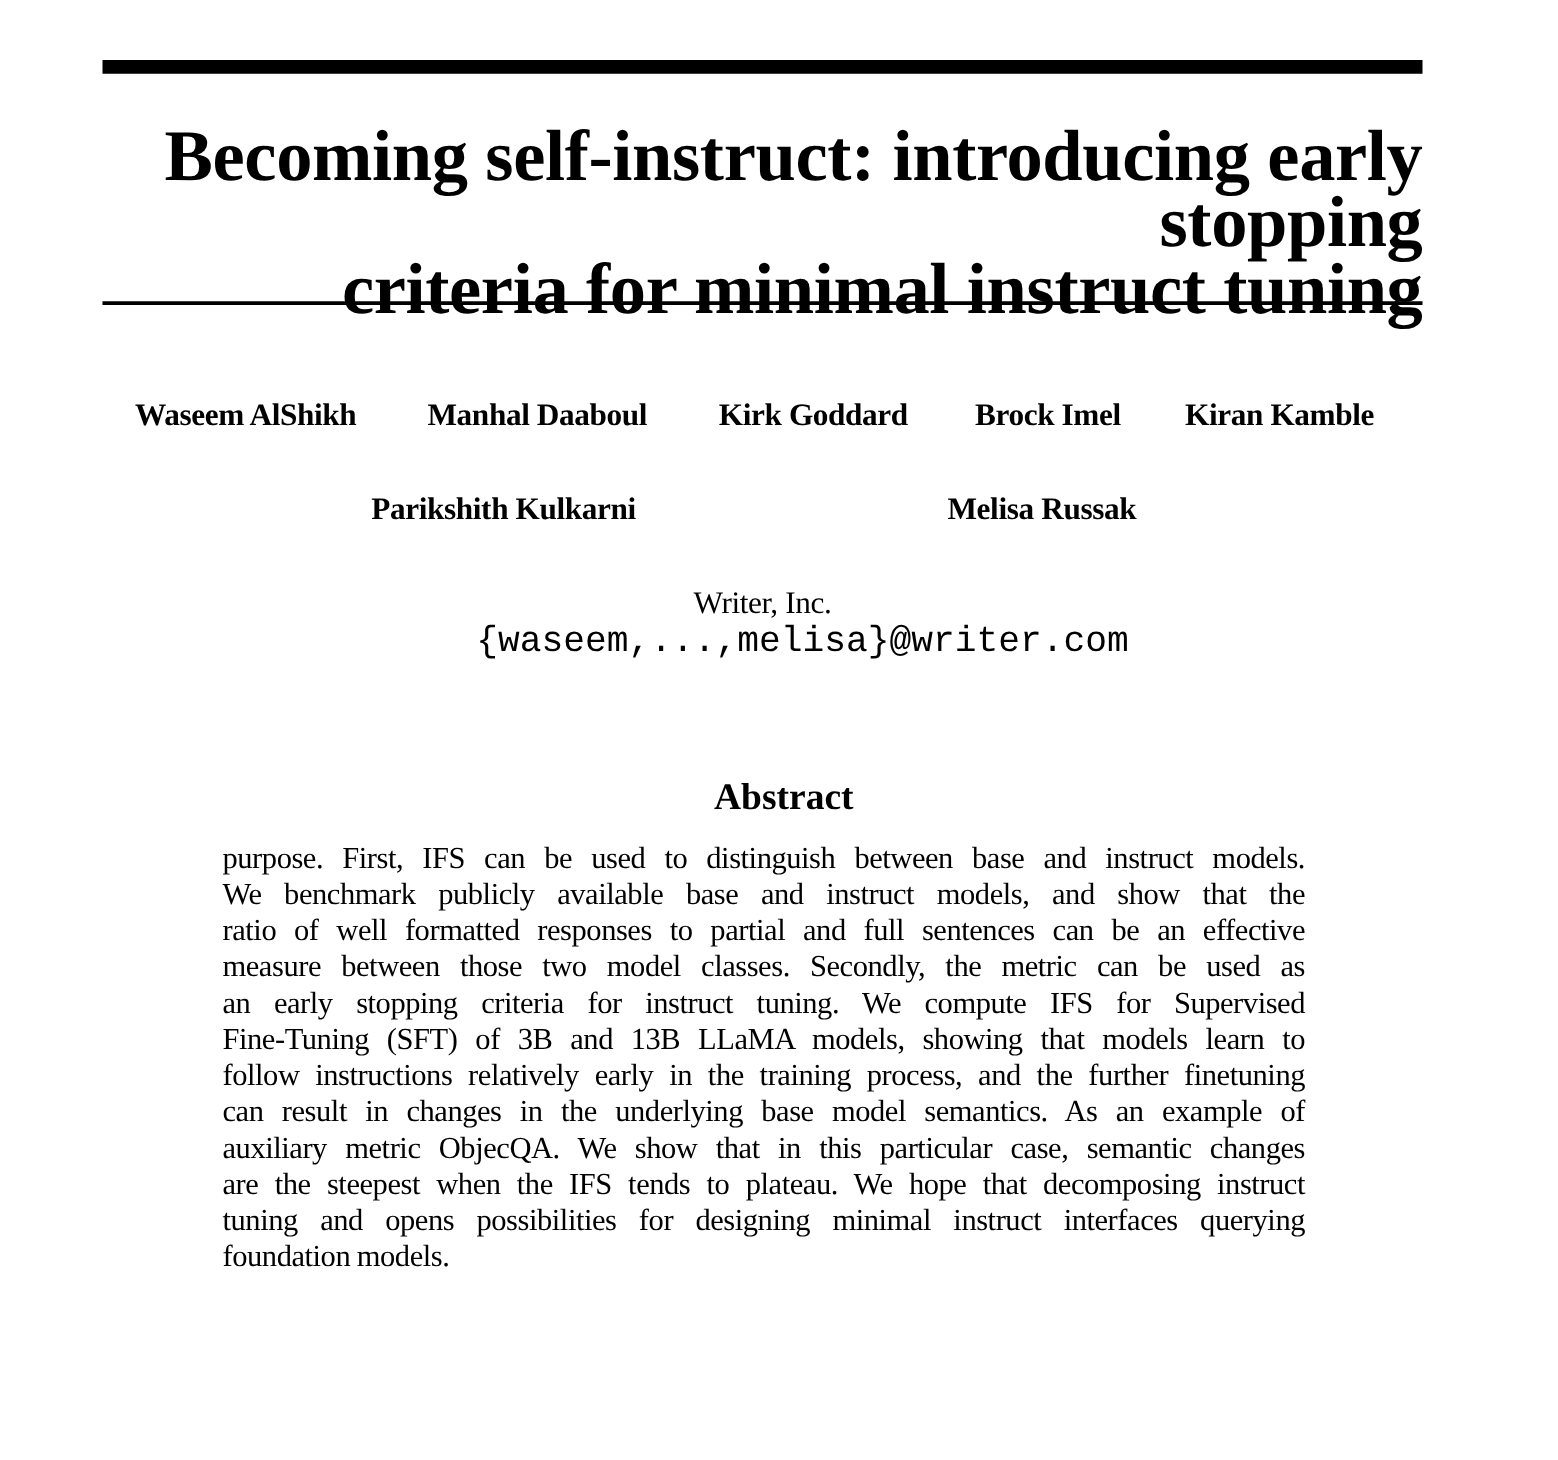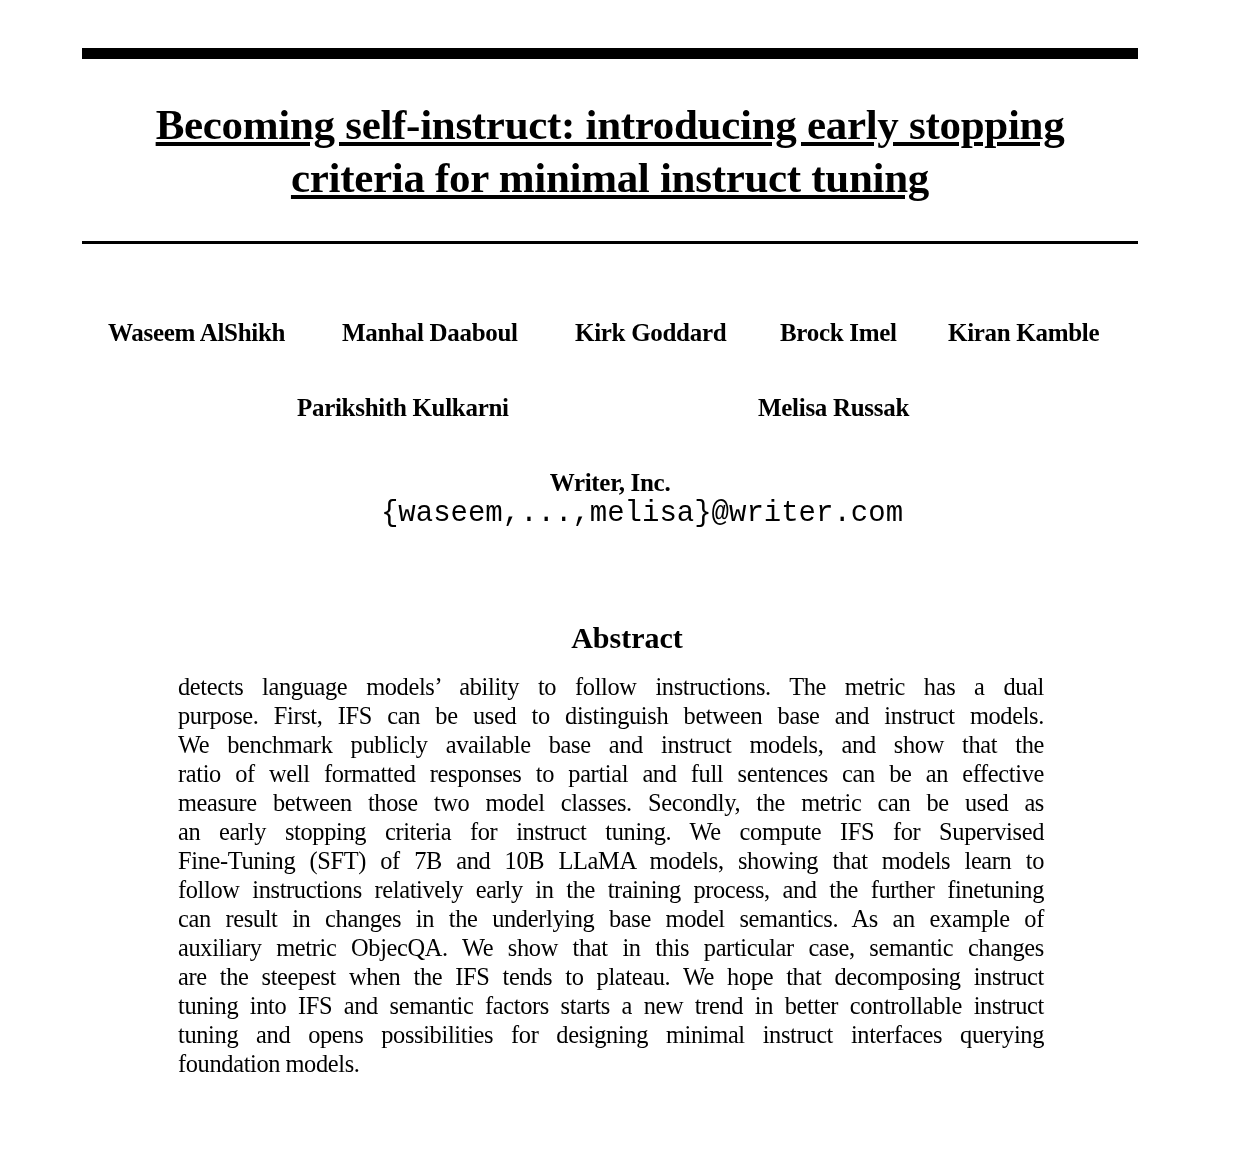--- a/index.html
+++ b/index.html
@@ -21,26 +21,25 @@
       top: 48px;
       width: 1056px;
       height: 11px;
       background: #000;
     }
     .title {
       position: absolute;
       left: 82px;
       top: 98px;
       width: 1056px;
-      text-align: center;
+      text-align: right;
       font-weight: bold;
-      font-size: 43px;
+      font-size: 58px;
       line-height: 53px;
       letter-spacing: -0.3px;
-      text-decoration: underline;
     }
     .title span { display: block; }
     .bottom-rule {
       position: absolute;
       left: 82px;
       top: 241px;
       width: 1056px;
       height: 3px;
       background: #000;
     }
@@ -50,21 +49,21 @@
       font-size: 25px;
       line-height: 30px;
       white-space: nowrap;
       letter-spacing: -0.3px;
     }
     .affil {
       position: absolute;
       left: 0;
       width: 1220px;
       text-align: center;
-      font-weight: bold;
+      font-weight: normal;
       font-size: 25px;
       top: 468px;
       line-height: 30px;
       letter-spacing: -0.3px;
     }
     .email {
       position: absolute;
       left: 0;
       width: 1220px;
       text-align: center;
@@ -126,27 +125,25 @@
   <div class="author" style="left:297px; top:393px;">Parikshith Kulkarni</div>
   <div class="author" style="left:758px; top:393px;">Melisa Russak</div>
 </div>
 
 <div class="affil">Writer, Inc.</div>
 <div class="email">{waseem,...,melisa}@writer.com</div>
 
 <h2 class="abstract-heading" style="margin:17px;">Abstract</h2>
 
 <div class="abstract-body">
-  <span class="line">detects language models’ ability to follow instructions.  The metric has a dual</span>
   <span class="line">purpose. First, IFS can be used to distinguish between base and instruct models.</span>
   <span class="line">We benchmark publicly available base and instruct models, and show that the</span>
   <span class="line">ratio of well formatted responses to partial and full sentences can be an effective</span>
   <span class="line">measure between those two model classes. Secondly, the metric can be used as</span>
   <span class="line">an early stopping criteria for instruct tuning.  We compute IFS for Supervised</span>
-  <span class="line">Fine-Tuning (SFT) of 7B and 10B LLaMA models, showing that models learn to</span>
+  <span class="line">Fine-Tuning (SFT) of 3B and 13B LLaMA models, showing that models learn to</span>
   <span class="line">follow instructions relatively early in the training process, and the further finetuning</span>
   <span class="line">can result in changes in the underlying base model semantics. As an example of</span>
   <span class="line">auxiliary metric ObjecQA. We show that in this particular case, semantic changes</span>
   <span class="line">are the steepest when the IFS tends to plateau. We hope that decomposing instruct</span>
-  <span class="line">tuning into IFS and semantic factors starts a new trend in better controllable instruct</span>
   <span class="line">tuning and opens possibilities for designing minimal instruct interfaces querying</span>
   <span class="line last">foundation models.</span>
 </div>
 
 </body></html>

